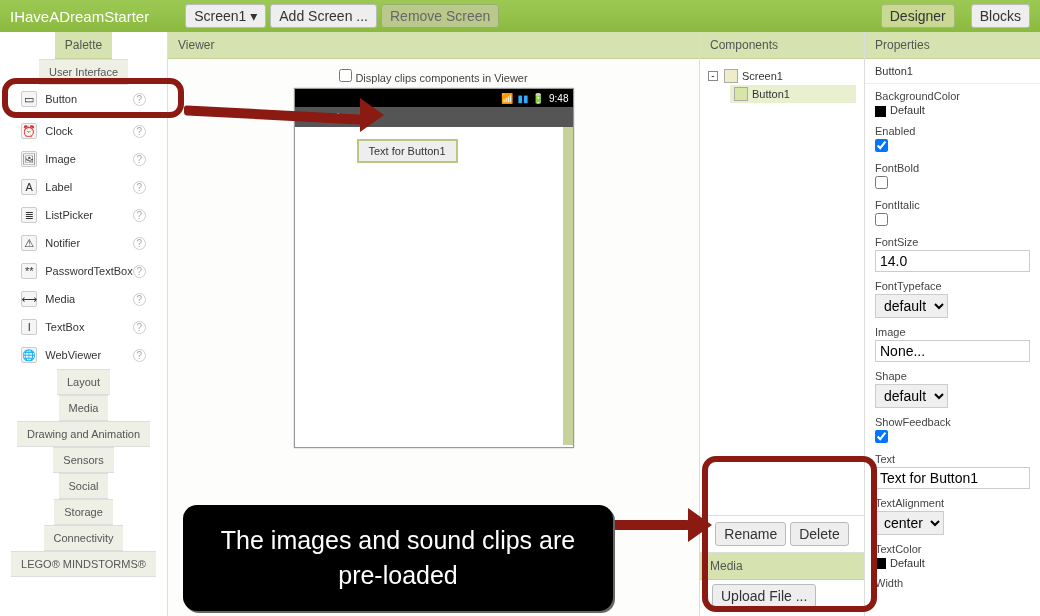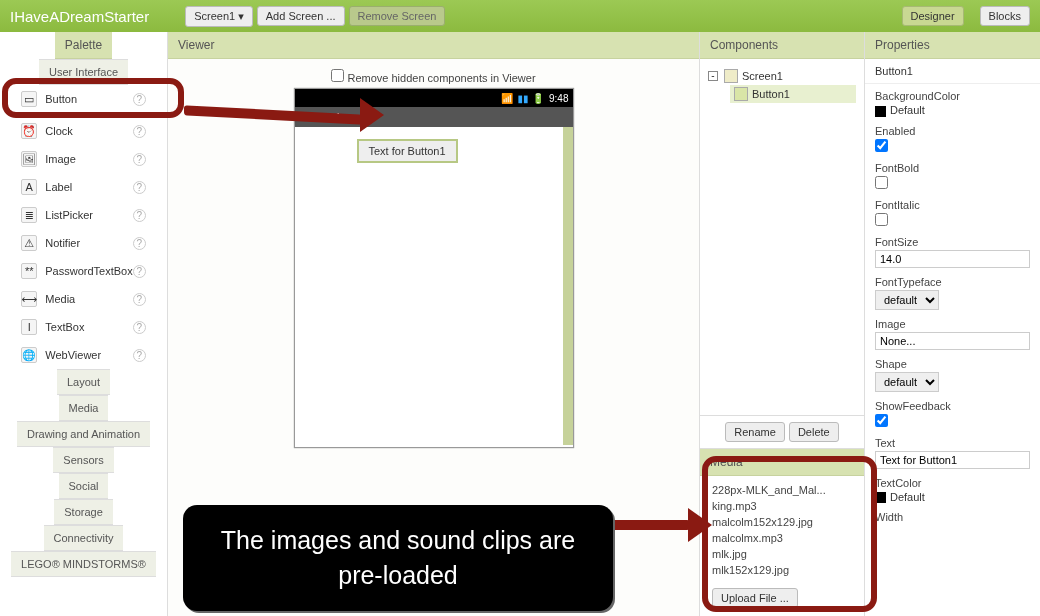--- a/index.html
+++ b/index.html
@@ -2,21 +2,21 @@
 <html><head>
 <meta charset="utf-8">
 <style>
   * { box-sizing: border-box; margin: 0; padding: 0; }
   body { font-family: Arial, Helvetica, sans-serif; font-size: 12px; color: #333; background: #fff; width: 1040px; height: 616px; overflow: hidden; position: relative; }
   
   
   .topbar { background: #8bc34a; background: linear-gradient(#9cc954,#8cba3f); height: 32px; display: flex; align-items: center; padding: 0 10px; color: #fff; font-size: 15px; }
   .topbar-title { font-weight: normal; margin-right: 36px; }
   .topbar-buttons { display: flex; gap: 4px; align-items: center; }
-  .btn { background: #eee; border: 1px solid #bbb; border-radius: 3px; padding: 3px 8px; font-size: 11px; cursor: pointer; color: #333; }
+  .btn { background: #eee; border: 1px solid #bbb; border-radius: 3px; padding: 3px 8px; font-size: 14px; cursor: pointer; color: #333; }
   .btn.disabled { background: #b9c98c; color: #666; border-color: #9aae6e; }
   .topbar-right { margin-left: auto; display: flex; gap: 16px; }
   .btn.designer { background: #c9d893; border: 1px solid #a7b974; }
   
   
   .main { display: flex; height: calc(100% - 32px); }
   .col { display: flex; flex-direction: column; }
   .panel-header { background: #d7e2b1; padding: 6px 10px; font-size: 12px; color: #555; border-bottom: 1px solid #c7d29f; }
   
   
@@ -52,21 +52,21 @@
   .media-list { padding: 6px 12px; font-size: 11px; color:#444; }
   .media-list div { padding: 2px 0; cursor:pointer; }
   .media-upload { padding: 4px 12px 8px; }
   
   
   .properties { width: 175px; background:#fff; overflow-y:auto; }
   .prop-name { padding: 6px 10px; font-size:11px; border-bottom:1px solid #eee; }
   .prop-body { padding: 6px 10px; font-size:11px; }
   .prop-row { margin-bottom: 8px; }
   .prop-row label { display:block; color:#444; margin-bottom:2px; font-size:11px; }
-  .propinput { width: 100%; border:1px solid #ccc; padding:2px 4px; font-size:11px; }
+  .propinput { width: 100%; border:1px solid #ccc; padding:2px 4px; font-size:14px; }
   .colorswatch { display:inline-block; width:11px; height:11px; background:#000; margin-right:4px; vertical-align:middle; }
   select.propinput { width:auto; min-width:60px; }
   
   
   .annot { position:absolute; pointer-events:none; }
   .highlight-box { border: 6px solid #8a1a12; border-radius: 14px; }
   .highlight1 { top: 78px; left: 2px; width: 182px; height: 40px; }
   .highlight2 { top: 456px; left: 702px; width: 175px; height: 156px; }
   .arrow1 { top: 100px; left: 184px; width: 200px; height: 40px; }
   .arrow2 { top: 510px; left: 612px; width: 100px; height: 40px; }
@@ -176,21 +176,21 @@
     <div class="palette-cat">Sensors</div>
     <div class="palette-cat">Social</div>
     <div class="palette-cat">Storage</div>
     <div class="palette-cat">Connectivity</div>
     <div class="palette-cat">LEGO® MINDSTORMS®</div>
   </div>
 
   <div class="col viewer">
     <div class="panel-header">Viewer</div>
     <div class="viewer-body">
-      <label class="display-hidden"><input type="checkbox" style=""> <span>Remove hidden components in Viewer</span></label>
+      <label class="display-hidden"><input type="checkbox" style=""> <span>Display clips components in Viewer</span></label>
       <div class="phone">
         <div class="statusbar">
           <span>📶</span>
           <span>▮▮</span>
           <span>🔋</span>
           <span style="color:#fff;">9:48</span>
         </div>
         <div class="screen-title">Screen1</div>
         <div class="screen-body">
           <span class="phone-btn">Text for Button1</span>
@@ -211,46 +211,39 @@
           <span class="tree-icon btn-icon"></span>
           <span>Button1</span>
         </div>
     </div>
     <div class="components-actions">
       <button class="btn">Rename</button>
       <button class="btn">Delete</button>
     </div>
     <div class="media">
       <div class="panel-header">Media</div>
-      <div class="media-list">
-        <div>228px-MLK_and_Mal...</div>
-        <div>king.mp3</div>
-        <div>malcolm152x129.jpg</div>
-        <div>malcolmx.mp3</div>
-        <div>mlk.jpg</div>
-        <div>mlk152x129.jpg</div>
-      </div>
       <div class="media-upload"><button class="btn">Upload File ...</button></div>
     </div>
   </div>
 
   <div class="col properties">
     <div class="panel-header">Properties</div>
     <div class="prop-name">Button1</div>
     <div class="prop-body">
       <div class="prop-row"><label>BackgroundColor</label><span class="colorswatch"></span><span>Default</span></div>
       <div class="prop-row"><label>Enabled</label><input type="checkbox" checked="" style=""></div>
       <div class="prop-row"><label>FontBold</label><input type="checkbox" style=""></div>
       <div class="prop-row"><label>FontItalic</label><input type="checkbox" style=""></div>
       <div class="prop-row"><label>FontSize</label><input class="propinput" value="14.0" style=""></div>
       <div class="prop-row"><label>FontTypeface</label><select class="propinput"><option>default</option></select></div>
       <div class="prop-row"><label>Image</label><input class="propinput" value="None..." style=""></div>
       <div class="prop-row"><label>Shape</label><select class="propinput"><option>default</option></select></div>
       <div class="prop-row"><label>ShowFeedback</label><input type="checkbox" checked="" style=""></div>
       <div class="prop-row"><label>Text</label><input class="propinput" value="Text for Button1" style=""></div>
+      <div class="prop-row"><label>TextAlignment</label><select class="propinput"><option>center</option></select></div>
       <div class="prop-row"><label>TextColor</label><span class="colorswatch"></span><span>Default</span></div>
       <div class="prop-row">
           <label>Width</label>
         </div>
     </div>
   </div>
 </div>
 
 <div class="annot highlight-box highlight1"></div>
 <div class="annot arrow1">

